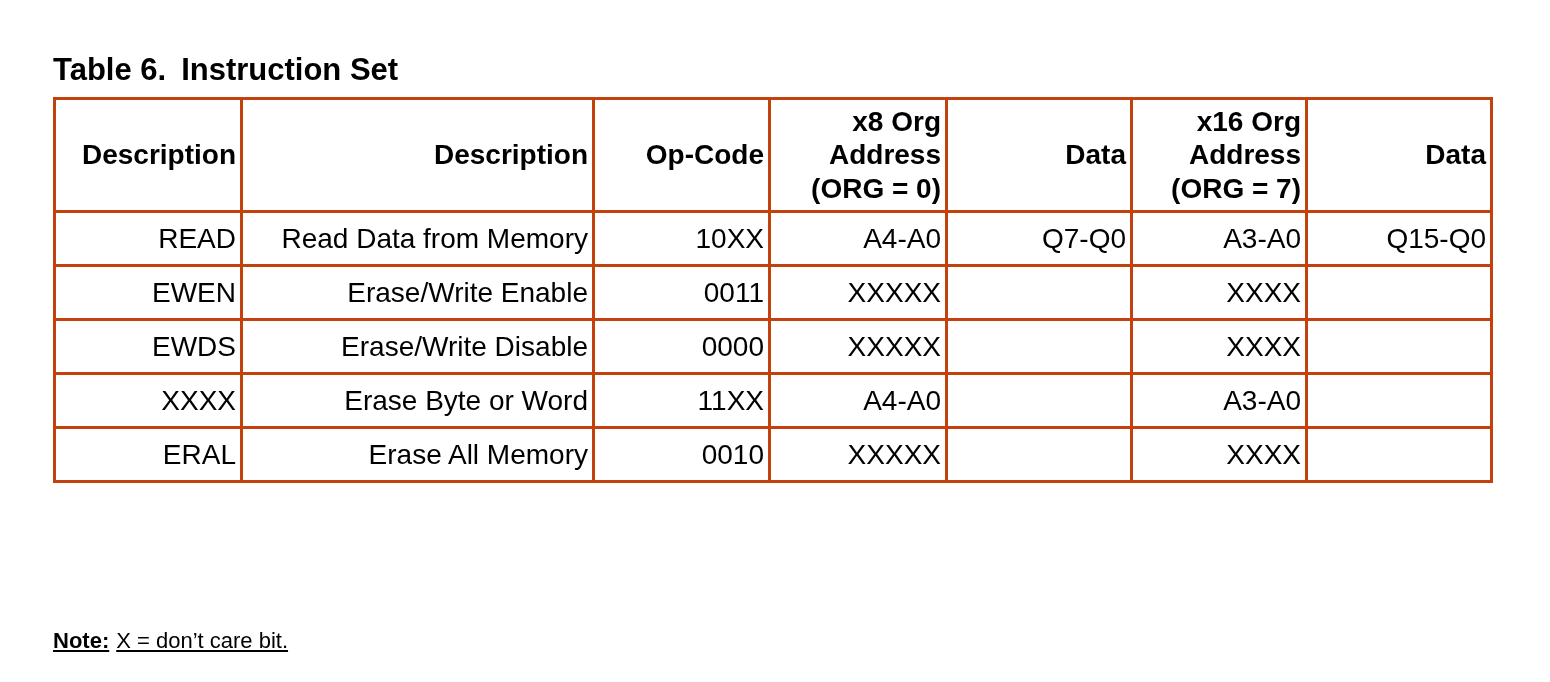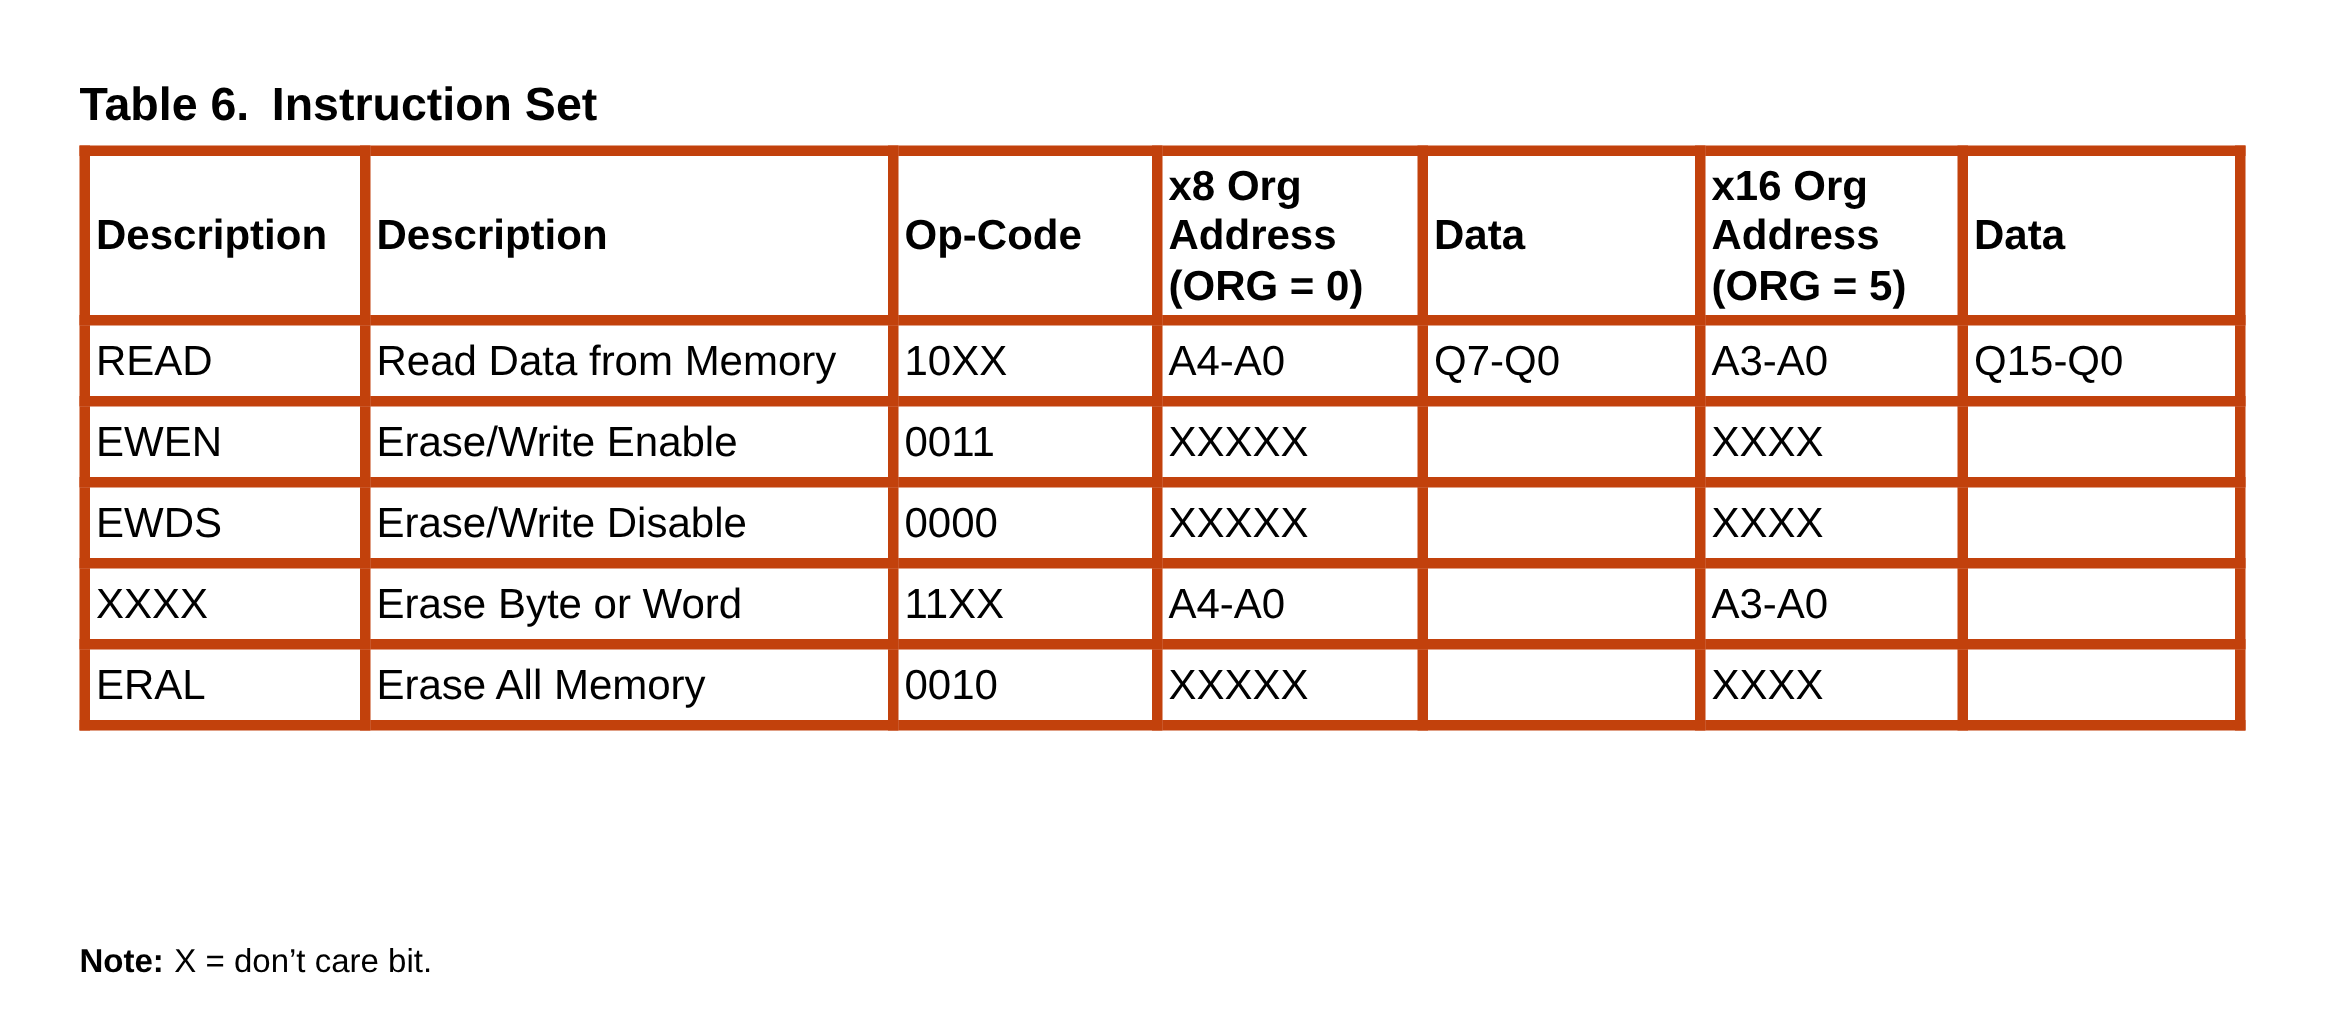--- a/index.html
+++ b/index.html
@@ -24,40 +24,41 @@
   .title .title-num { margin-right: 15px; }
   table.iset {
     position: absolute;
     left: 53px;
     top: 97px;
     width: 1437px;
     border-collapse: collapse;
     table-layout: fixed;
   }
   .iset th, .iset td {
-    border: 7px solid #c2410c;
-    text-align: left;
+    border: 3px solid #c2410c;
+    text-align: right;
     vertical-align: middle;
     font-size: 28px;
     line-height: 1.2;
     white-space: pre-line;
     padding: 0 4px;
     overflow: hidden;
   }
   .iset th { font-weight: bold; }
   .iset td { font-weight: normal; }
   tr.r-hdr  { height: 113px; }
   tr.r-body { height: 54px; }
   tr.r-tall { height: 84px; }
   .footnote {
     position: absolute;
     left: 53px;
     top: 628px;
     font-size: 22px;
     white-space: nowrap;
+    text-decoration: underline;
   }
   .footnote .fn-label { font-weight: bold; margin-right: 7px; }
 </style>
 </head>
 <body>
 
 <div class="page">
 
   <div class="title">
     <span class="title-num">Table 6.</span><span>Instruction Set</span>
@@ -77,21 +78,21 @@
       <tr class="r-hdr">
         <th>Description</th>
         <th>Description</th>
         <th>Op-Code</th>
         <th>x8 Org
 Address
 (ORG = 0)</th>
         <th>Data</th>
         <th>x16 Org
 Address
-(ORG = 5)</th>
+(ORG = 7)</th>
         <th>Data</th>
       </tr>
 
       <tr class="r-body">
         <td>READ</td>
         <td>Read Data from Memory</td>
         <td>10XX</td>
         <td>A4-A0</td>
         <td>Q7-Q0</td>
         <td>A3-A0</td>

